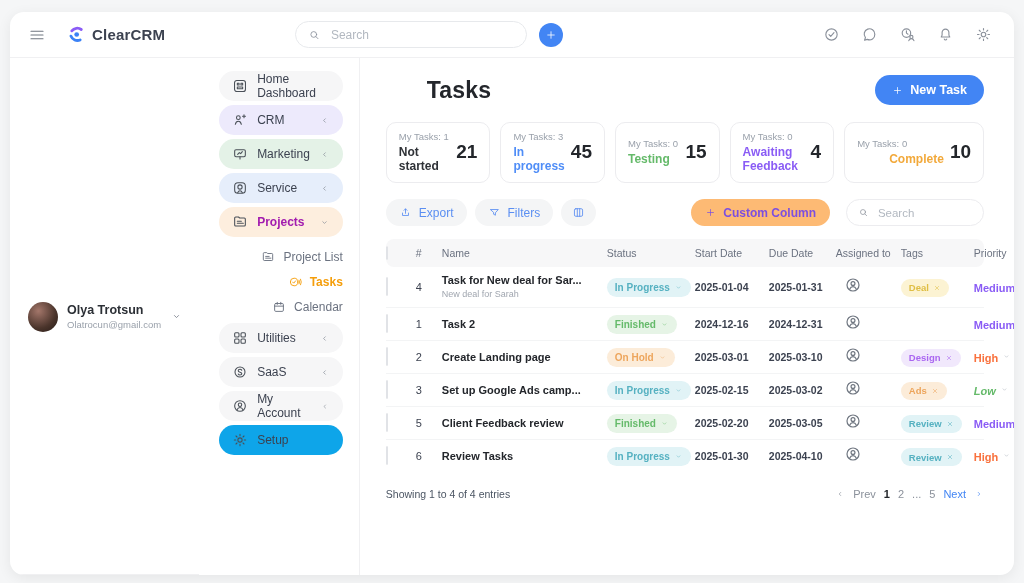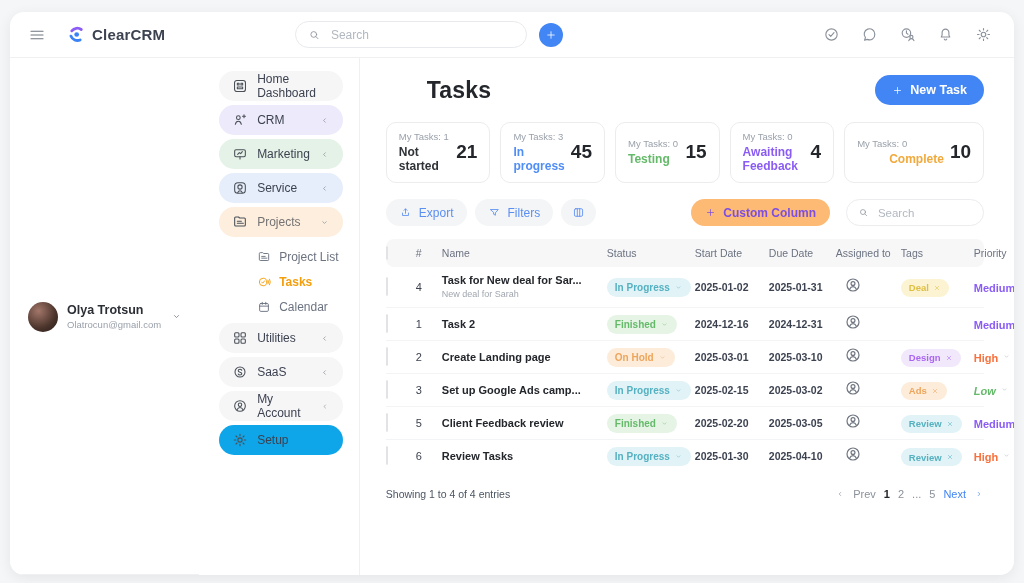--- a/index.html
+++ b/index.html
@@ -32,23 +32,23 @@
   .avatar{width:30px;height:30px;border-radius:50%;background:radial-gradient(circle at 35% 30%,#a3766a,#4a342b 60%,#241a16);flex:0 0 30px;}
   .profile-name{font-size:12.5px;font-weight:700;color:#2c3036;line-height:1.25;}
   .profile-email{font-size:9.5px;color:#9aa1ab;}
   .profile-chevron{margin-left:auto;width:13px;height:13px;color:#7c828c;cursor:pointer;}
   .menu{padding:13px 16px 0 20px;overflow:hidden;}
   .menu-item{display:flex;align-items:center;gap:9px;height:30px;border-radius:15px;padding:0 13px;
     margin-bottom:4px;cursor:pointer;color:#3c4250;}
   .menu-item .mi-icon{width:16px;height:16px;color:#4a5058;flex:0 0 16px;}
   .menu-item .mi-label{font-size:12px;font-weight:500;}
   .menu-item .mi-chev{margin-left:auto;width:11px;height:11px;color:#8b919b;}
-  .menu-item.bold .mi-label{font-weight:400;color:#737373;}
+  .menu-item.bold .mi-label{font-weight:700;color:#a21caf;}
   .submenu{padding:3px 0 4px 38px;}
-  .sub-item{display:flex;align-items:center;gap:8px;height:25px;cursor:pointer;color:#6b7280;}
+  .sub-item{display:flex;align-items:center;gap:8px;height:25px;cursor:pointer;color:#6b7280;justify-content:flex-end;}
   .sub-item .mi-icon{width:14px;height:14px;flex:0 0 14px;}
   .sub-item .mi-label{font-size:12px;font-weight:500;}
   .sub-item.active{color:#f59e0b;}
   .sub-item.active .mi-label{font-weight:700;}
   
   .main{flex:1;padding:17px 30px 0 26px;min-width:0;display:flex;flex-direction:column;}
   .page-head{display:flex;align-items:center;}
   .page-title-wrap{display:flex;align-items:center;gap:11px;}
   .page-title-wrap .ic{width:30px;height:30px;color:#2c3036;stroke-width:1.4;}
   .page-title{font-size:23px;font-weight:700;color:#23262b;letter-spacing:.2px;}
@@ -488,21 +488,21 @@
                 <div class="td-sub">New deal for Sarah</div>
               </div>
               <div><span class="status-pill" style="background: rgb(225, 243, 246); color: rgb(85, 177, 193);">
                   <span>In Progress</span>
                   <span class="ic">
                     <svg viewBox="0 0 24 24">
                       <path d="M8.2 10.2L12 14l3.8-3.8"></path>
                     </svg>
                   </span>
                 </span></div>
-              <div class="td-date">2025-01-02</div>
+              <div class="td-date">2025-01-04</div>
               <div class="td-date">2025-01-31</div>
               <div><span class="ic assignee-ic">
                   <svg viewBox="0 0 24 24">
                     <circle cx="12" cy="12" r="8"></circle>
                     <circle cx="12" cy="10" r="2.6"></circle>
                     <path d="M7.5 17.6c1-2.2 2.7-3.4 4.5-3.4s3.5 1.2 4.5 3.4"></path>
                   </svg>
                 </span></div>
               <div><span class="tag-pill" style="background: rgb(252, 243, 211); color: rgb(223, 190, 68);">
                   <span>Deal</span>

